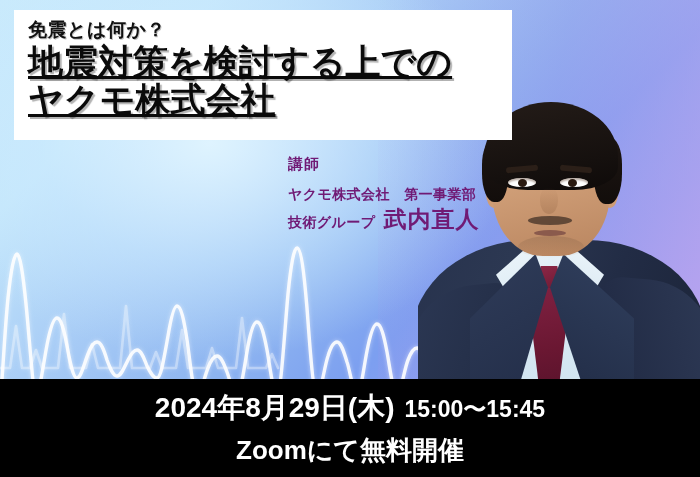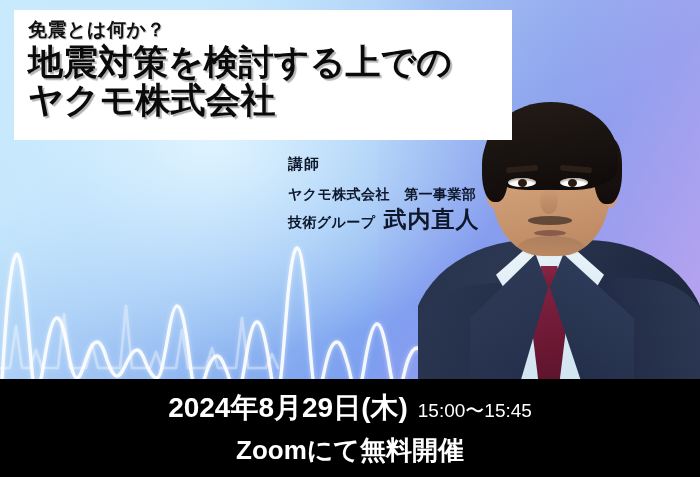--- a/index.html
+++ b/index.html
@@ -193,26 +193,27 @@
     font-size:19px;font-weight:bold;color:#111;
     letter-spacing:.5px;line-height:1.1;
     margin:2px 0 2px 0;
     text-shadow:1px 1px 0 rgba(0,0,0,.25);
   }
   .title-line{
     font-size:35px;font-weight:bold;color:#0a0a0a;
     line-height:1.08;letter-spacing:0px;
     text-shadow:2px 2px 1px rgba(0,0,0,.30);
     white-space:nowrap;
+    text-decoration:underline;
   }
 
   
   .speaker{
     position:absolute;left:288px;top:156px;
-    color:#0f172a;
+    color:#701a75;
     line-height:1.0;
   }
   .sp-role{
     font-size:15px;font-weight:bold;letter-spacing:1px;
     margin-bottom:16px;
   }
   .sp-company{
     font-size:14px;font-weight:bold;letter-spacing:.4px;
     margin-bottom:7px;white-space:nowrap;
   }
@@ -237,21 +238,21 @@
   }
   .bb-line1{
     margin-top:10px;
     white-space:nowrap;
     display:flex;align-items:baseline;justify-content:center;
   }
   .bb-date{
     font-size:28px;font-weight:bold;letter-spacing:0px;
   }
   .bb-time{
-    font-size:19px;font-weight:normal;letter-spacing:0px;
+    font-size:23px;font-weight:bold;letter-spacing:0px;
     margin-left:10px;
   }
   .bb-line2{
     margin-top:6px;
     font-size:26px;font-weight:bold;letter-spacing:0px;
     white-space:nowrap;
   }
 </style>
 </head>
 <body>

